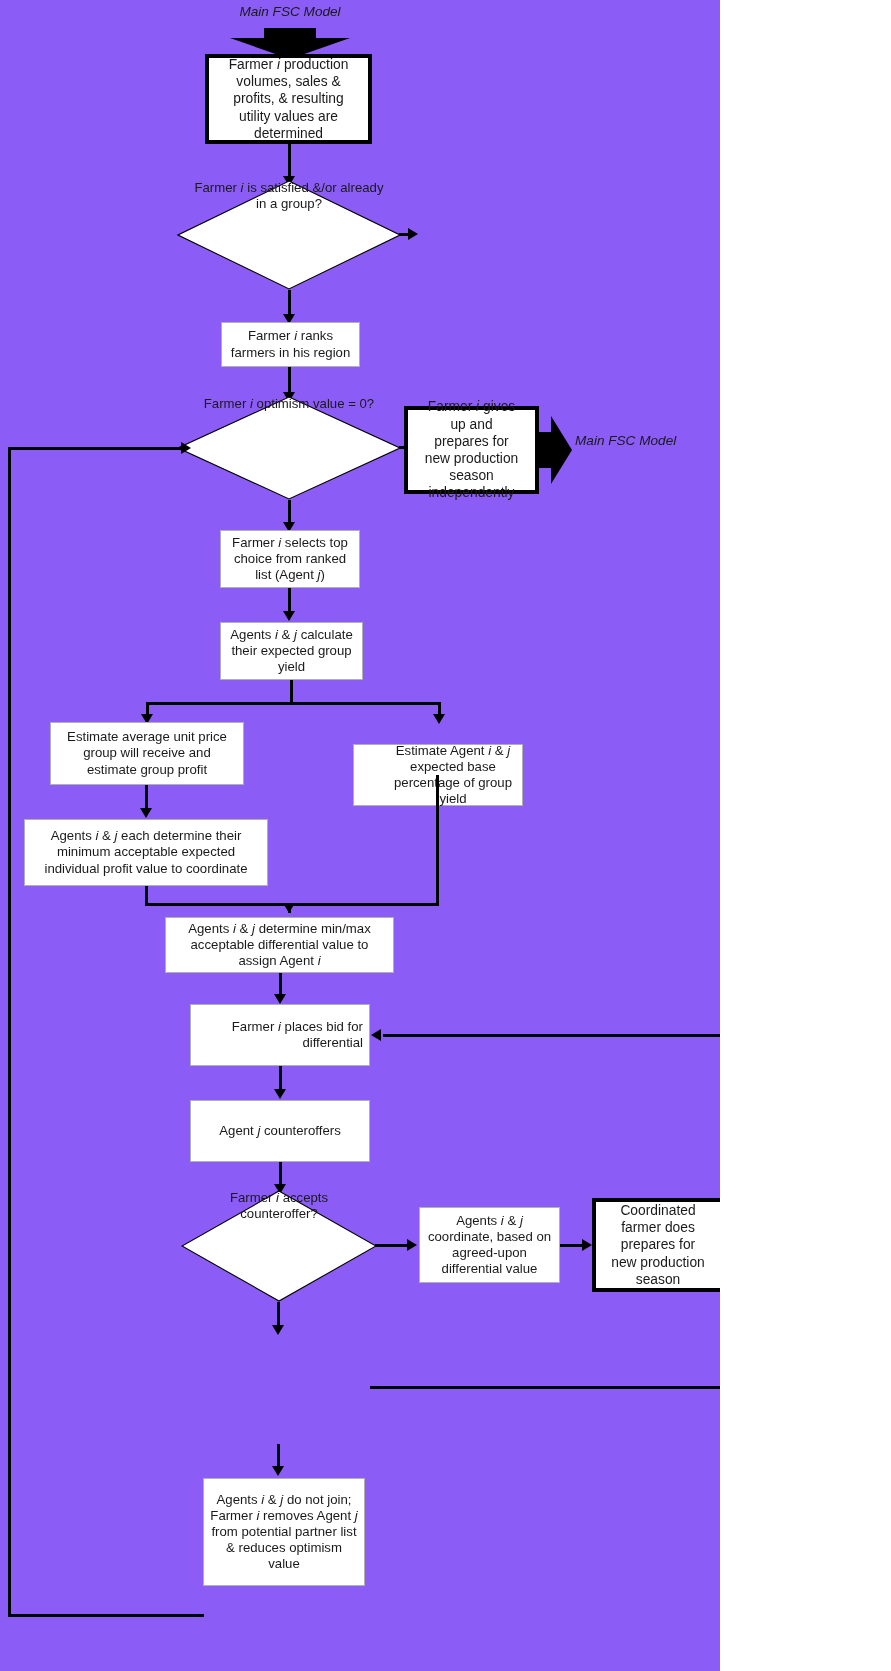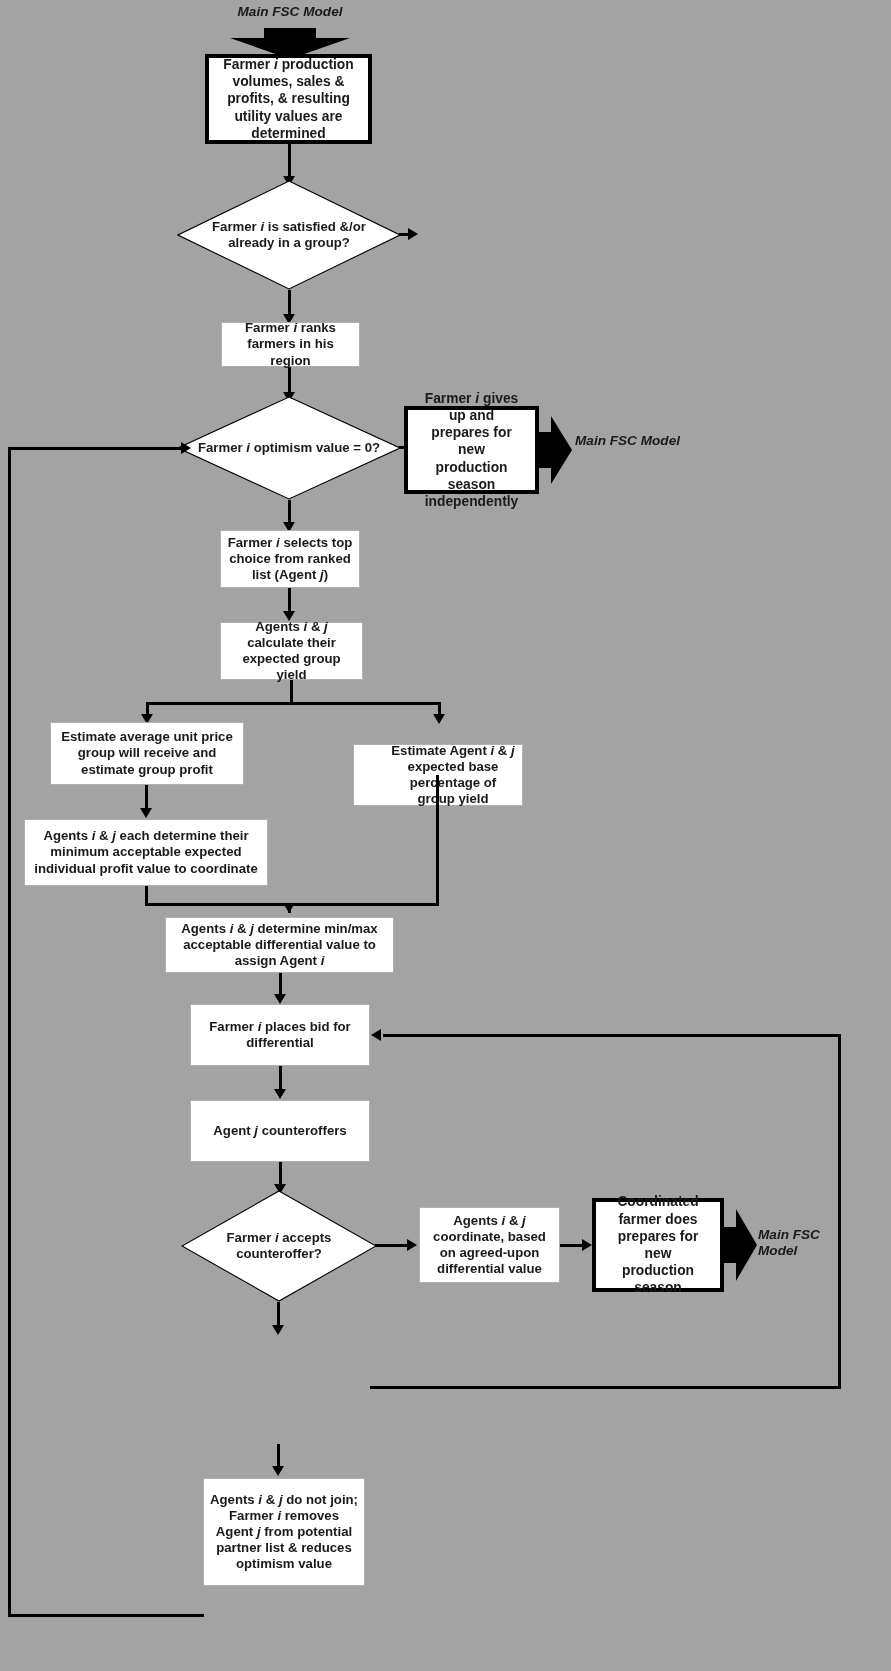--- a/index.html
+++ b/index.html
@@ -1,28 +1,28 @@
 <!DOCTYPE html>
 <html><head>
 <meta charset="utf-8">
 <style>
   html,body{margin:0;padding:0;background:#ffffff;}
   body{font-family:"Liberation Sans",sans-serif;color:#1a1a1a;}
-  #canvas{position:relative;width:891px;height:1671px;background:#a3a3a3;overflow:hidden;font-weight:bold;}
+  #canvas{position:relative;width:720px;height:1671px;background:#8b5cf6;overflow:hidden;}
 
   .node{position:absolute;box-sizing:border-box;display:flex;align-items:center;justify-content:center;text-align:center;}
   .proc{border:1px solid #b0b0b0;background:#fff;}
   .proc .txt{padding:2px 6px;line-height:1.22;font-size:13.2px;}
   .bold{border:4px solid #000;background:#fff;}
   .bold .txt{padding:2px 14px;line-height:1.25;font-size:13.8px;}
 
   .diamond{position:absolute;}
   .diamond svg{position:absolute;left:0;top:0;}
   .diamond .dtxt{position:absolute;left:0;top:0;width:100%;height:100%;
-     display:flex;align-items:center;justify-content:center;text-align:center;
+     display:flex;justify-content:center;text-align:center;
      line-height:1.22;font-size:13.2px;}
   .dtxt span{display:block;padding:0 14px;}
 
   .lbl{position:absolute;font-style:italic;font-size:13.6px;line-height:1.2;text-align:center;color:#1a1a1a;}
 
   .hline{position:absolute;background:#000;height:3px;}
   .vline{position:absolute;background:#000;width:3px;}
 
   .arrow{position:absolute;width:0;height:0;}
   .arr-down{border-left:6px solid transparent;border-right:6px solid transparent;border-top:10px solid #000;}
@@ -142,21 +142,21 @@
   <div class="arrow arr-down" style="left:283px;top:903px;"></div>
   <div class="vline" style="left:288px;top:903px;height:10px;"></div>
 
   <div class="node proc" style="left:165px;top:917px;width:229px;height:56px;">
     <div class="txt">Agents <i>i</i> &amp; <i>j</i>  determine min/max acceptable differential value to assign  Agent <i>i</i></div>
   </div>
 
   <div class="vline" style="left:279px;top:973px;height:24px;"></div>
   <div class="arrow arr-down" style="left:274px;top:994px;"></div>
 
-  <div class="node proc" style="left:190px;top:1004px;width:180px;height:62px;">
+  <div class="node proc" style="left:190px;top:1004px;width:180px;height:62px;text-align:right;">
     <div class="txt">Farmer <i>i</i> places bid for differential</div>
   </div>
 
   <div class="vline" style="left:279px;top:1066px;height:26px;"></div>
   <div class="arrow arr-down" style="left:274px;top:1089px;"></div>
 
   <div class="node proc" style="left:190px;top:1100px;width:180px;height:62px;">
     <div class="txt">Agent <i>j</i> counteroffers</div>
   </div>
 

